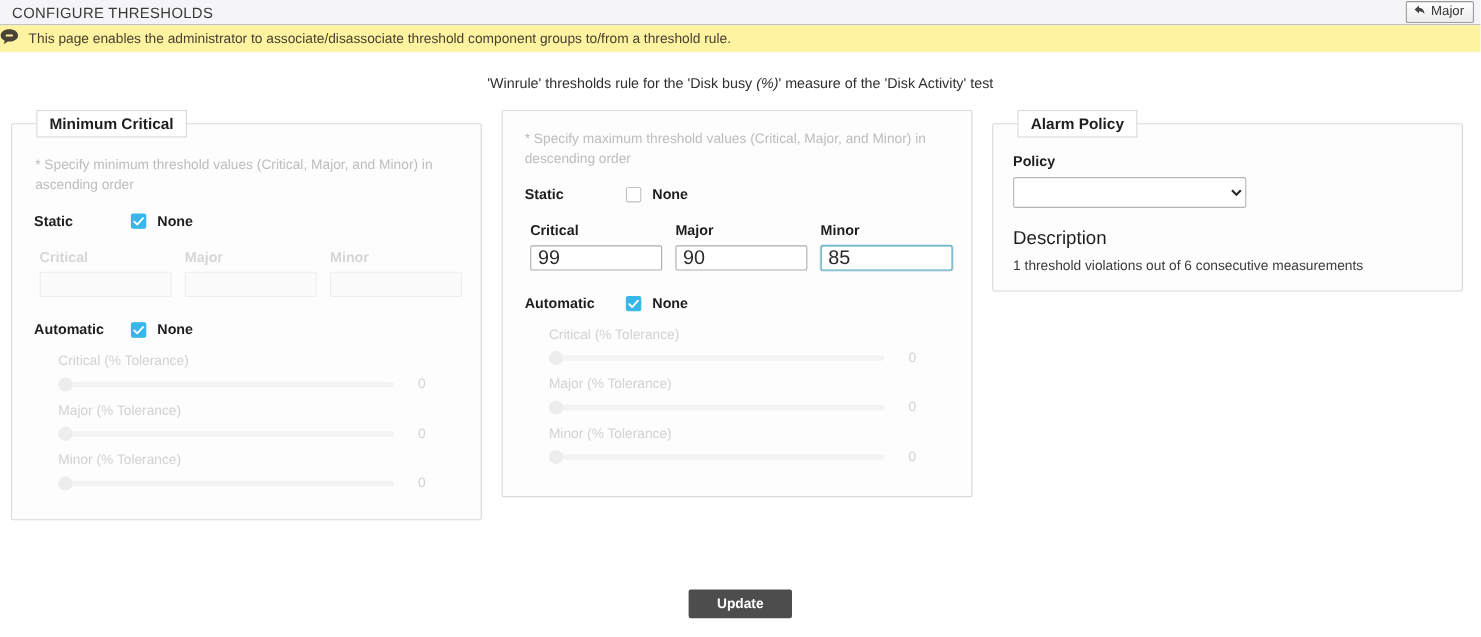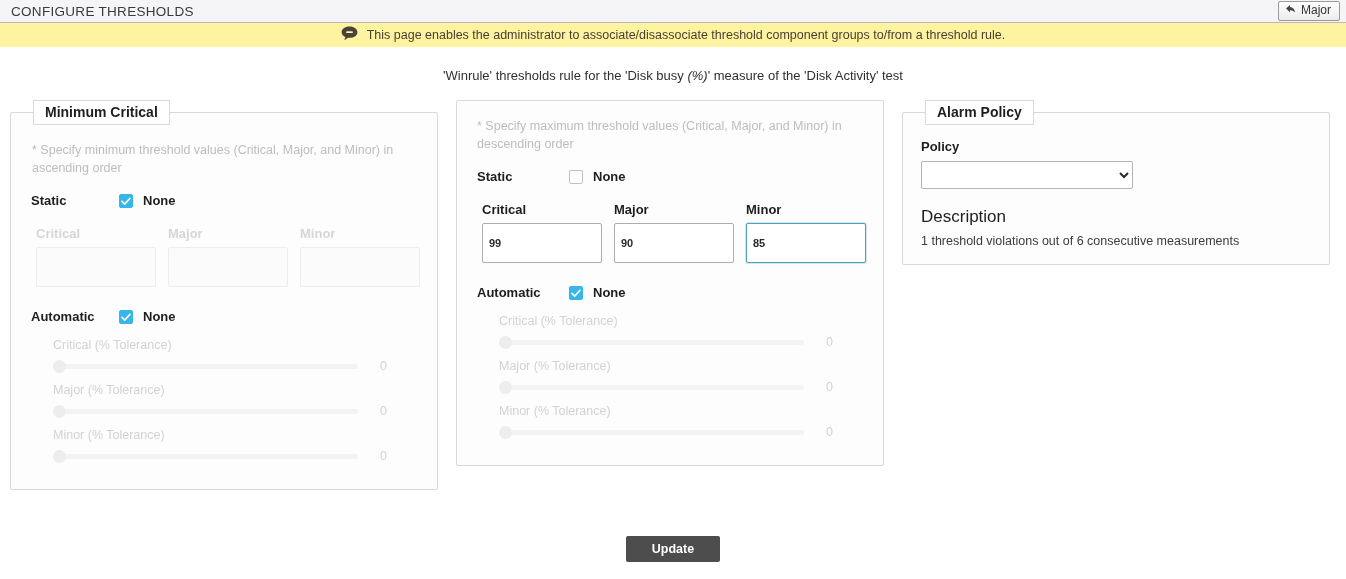--- a/index.html
+++ b/index.html
@@ -48,21 +48,21 @@
     line-height: 15px;
   }
   .back-arrow { display: block; }
 
   
   .info-bar {
     height: 24px;
     background: #fdf3a0;
     display: flex;
     align-items: center;
-    justify-content: center;
+    justify-content: flex-start;
     gap: 9px;
     font-size: 12.5px;
     color: #4a4131;
     border-bottom: 1px solid #ffffff;
   }
   .bubble-icon { display: block; }
 
   
   .subtitle {
     text-align: center;
@@ -154,31 +154,30 @@
   .field-col { width: 120px; }
   .field-col .f-label {
     display: block;
     font-weight: bold;
     font-size: 13px;
     color: #1e1e1e;
     margin-bottom: 6px;
   }
   .field-col input {
     width: 120px;
-    height: 40px;
+    height: 23px;
     box-sizing: border-box;
     padding: 2px 6px;
     font-family: "Liberation Sans", sans-serif;
-    font-size: 11px;
+    font-size: 18px;
     color: #2a2a2a;
     border: 1px solid #adadad;
     border-radius: 2px;
     background: #ffffff;
     outline: none;
-    font-weight: bold;
   }
   .field-col.focused input {
     border: 1px solid #4ea3bb;
     box-shadow: 0 0 0 1px rgba(78,163,187,0.25);
   }
   
   .panel-min .field-col .f-label { color: #d6d6d6; }
   .panel-min .field-col input {
     border: 1px solid #ededed;
     background: #fbfbfb;

